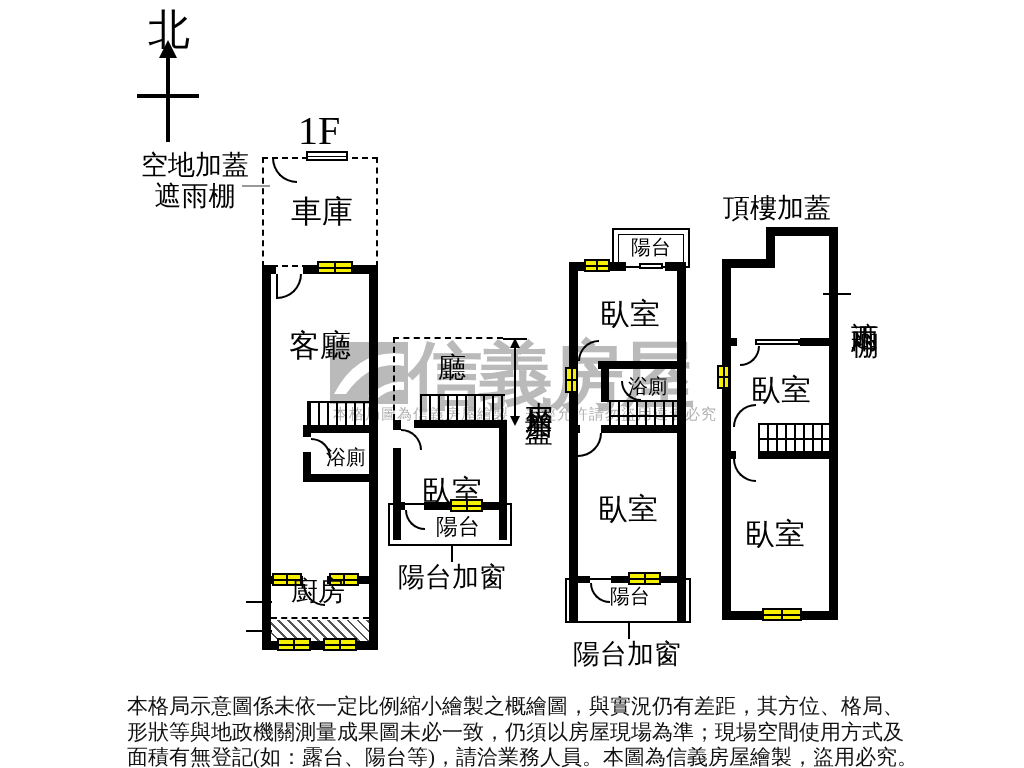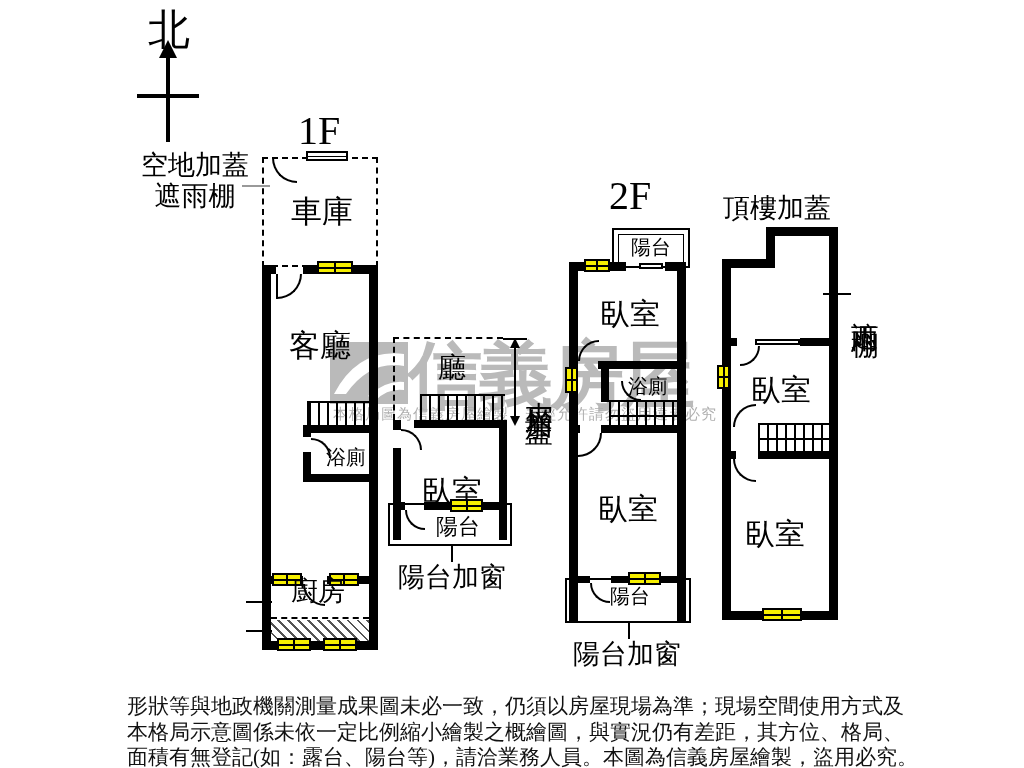--- a/index.html
+++ b/index.html
@@ -119,21 +119,20 @@
     <div class="lbl" style="left:428px;top:514px;width:60px;font-size:22px;">陽台</div>
     <div class="leader" style="left:451px;top:546px;width:2px;height:16px;"></div>
     <div class="lbl" style="left:392px;top:562px;width:120px;font-size:27px;">陽台加窗</div>
 
     <div class="leader" style="left:514px;top:340px;width:2px;height:84px;"></div>
     <div class="leader" style="left:503px;top:338px;width:24px;height:2px;"></div>
     <div class="tri" style="left:510px;top:338px;border-left:5px solid transparent;border-right:5px solid transparent;border-bottom:10px solid #000;"></div>
     <div class="tri" style="left:510px;top:416px;border-left:5px solid transparent;border-right:5px solid transparent;border-top:10px solid #000;"></div>
     <div class="lbl vtext" style="left:522px;top:320px;height:140px;font-size:28px;">夾層加蓋</div>
 
-    <div class="lbl" style="left:595px;top:173px;width:70px;font-size:40px;">2F</div>
 
     <div class="thin" style="left:612px;top:228px;width:78px;height:40px;"></div>
     <div class="thin" style="left:618px;top:234px;width:66px;height:34px;border-width:1px;"></div>
     <div class="lbl" style="left:621px;top:236px;width:60px;font-size:20px;">陽台</div>
 
     <div class="wall" style="left:569px;top:262px;width:57px;height:9px;"></div>
     <div class="wall" style="left:665px;top:262px;width:21px;height:9px;"></div>
     <div class="wall" style="left:569px;top:262px;width:9px;height:359px;"></div>
     <div class="wall" style="left:677px;top:262px;width:9px;height:359px;"></div>
     <div class="win" style="left:584px;top:259px;width:26px;height:13px;"></div>
@@ -187,19 +186,19 @@
     <div class="stairs mid" style="left:758px;top:423px;width:71px;height:30px;"></div>
     <div class="wall" style="left:722px;top:451px;width:14px;height:8px;"></div>
     <div class="wall" style="left:758px;top:451px;width:71px;height:8px;"></div>
     <div class="arc arc-tl" style="left:733px;top:404px;width:23px;height:23px;"></div>
     <div class="arc arc-bl" style="left:733px;top:459px;width:23px;height:23px;"></div>
 
     <div class="lbl" style="left:725px;top:517px;width:100px;font-size:30px;">臥室</div>
     <div class="win" style="left:762px;top:608px;width:40px;height:13px;"></div>
 
     <div class="abs" style="left:127px;top:694px;width:800px;font-size:21px;line-height:25.5px;color:#111;font-family:'Liberation Serif','DejaVu Serif',serif;white-space:nowrap;">
+      <span style="display:block">本格局示意圖係未依一定比例縮小繪製之概繪圖，與實況仍有差距，其方位、格局、</span>
       <span style="display:block">形狀等與地政機關測量成果圖未必一致，仍須以房屋現場為準；現場空間使用方式及</span>
-      <span style="display:block">本格局示意圖係未依一定比例縮小繪製之概繪圖，與實況仍有差距，其方位、格局、</span>
       <span style="display:block">面積有無登記(如：露台、陽台等)，請洽業務人員。本圖為信義房屋繪製，盜用必究。</span>
     </div>
 
   </div>
 </div>
 
 </body></html>

